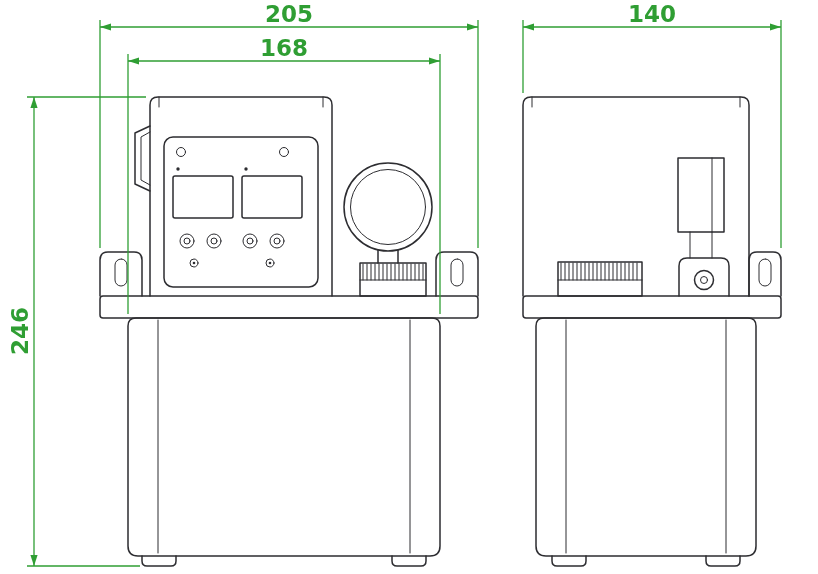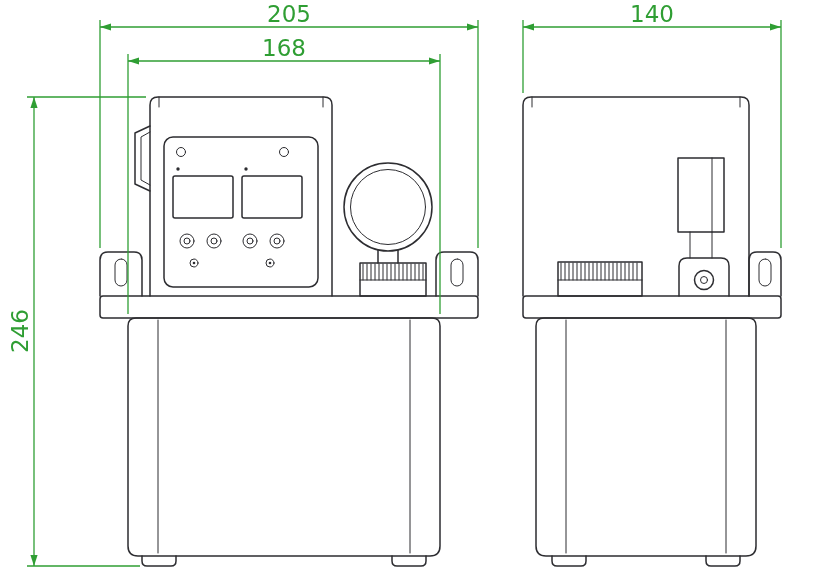--- a/index.html
+++ b/index.html
@@ -1,21 +1,21 @@
 <!DOCTYPE html>
 <html><head>
 <meta charset="utf-8">
 <style>
   :root{
     --dim:#2f9e33;
     --ink:#2d2d31;
     --bg:#ffffff;
   }
   html,body{margin:0;padding:0;background:var(--bg);}
-  .stage{width:818px;height:574px;position:relative;background:var(--bg);}
+  .stage{width:818px;height:574px;position:relative;background:var(--bg);font-weight:bold;}
   svg{display:block;}
   .outline{fill:none;stroke:var(--ink);stroke-width:1.5;stroke-linejoin:round;stroke-linecap:round;}
   .thin{fill:none;stroke:var(--ink);stroke-width:1;stroke-linejoin:round;stroke-linecap:round;}
   .dot{fill:var(--ink);stroke:none;}
   .dimline{fill:none;stroke:var(--dim);stroke-width:1.3;stroke-linecap:butt;}
   .dimarrow{fill:var(--dim);stroke:none;}
   .dimtext{fill:var(--dim);font-family:"DejaVu Sans",sans-serif;font-size:23px;}
 </style>
 </head>
 <body>

